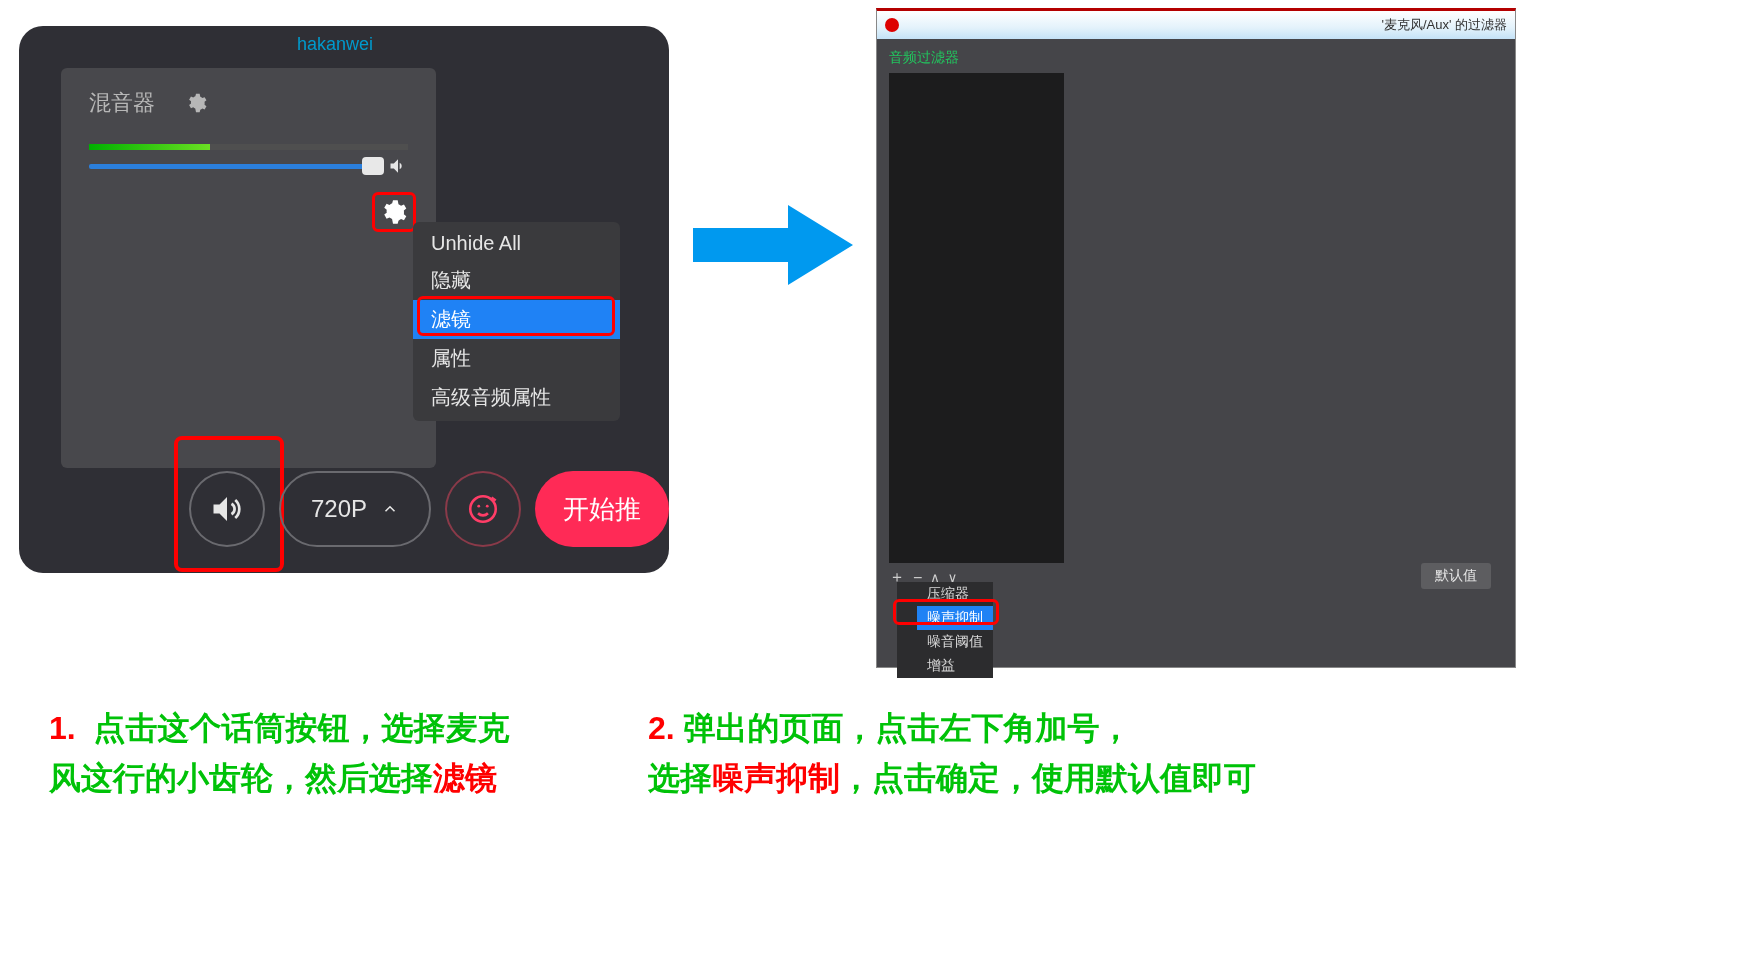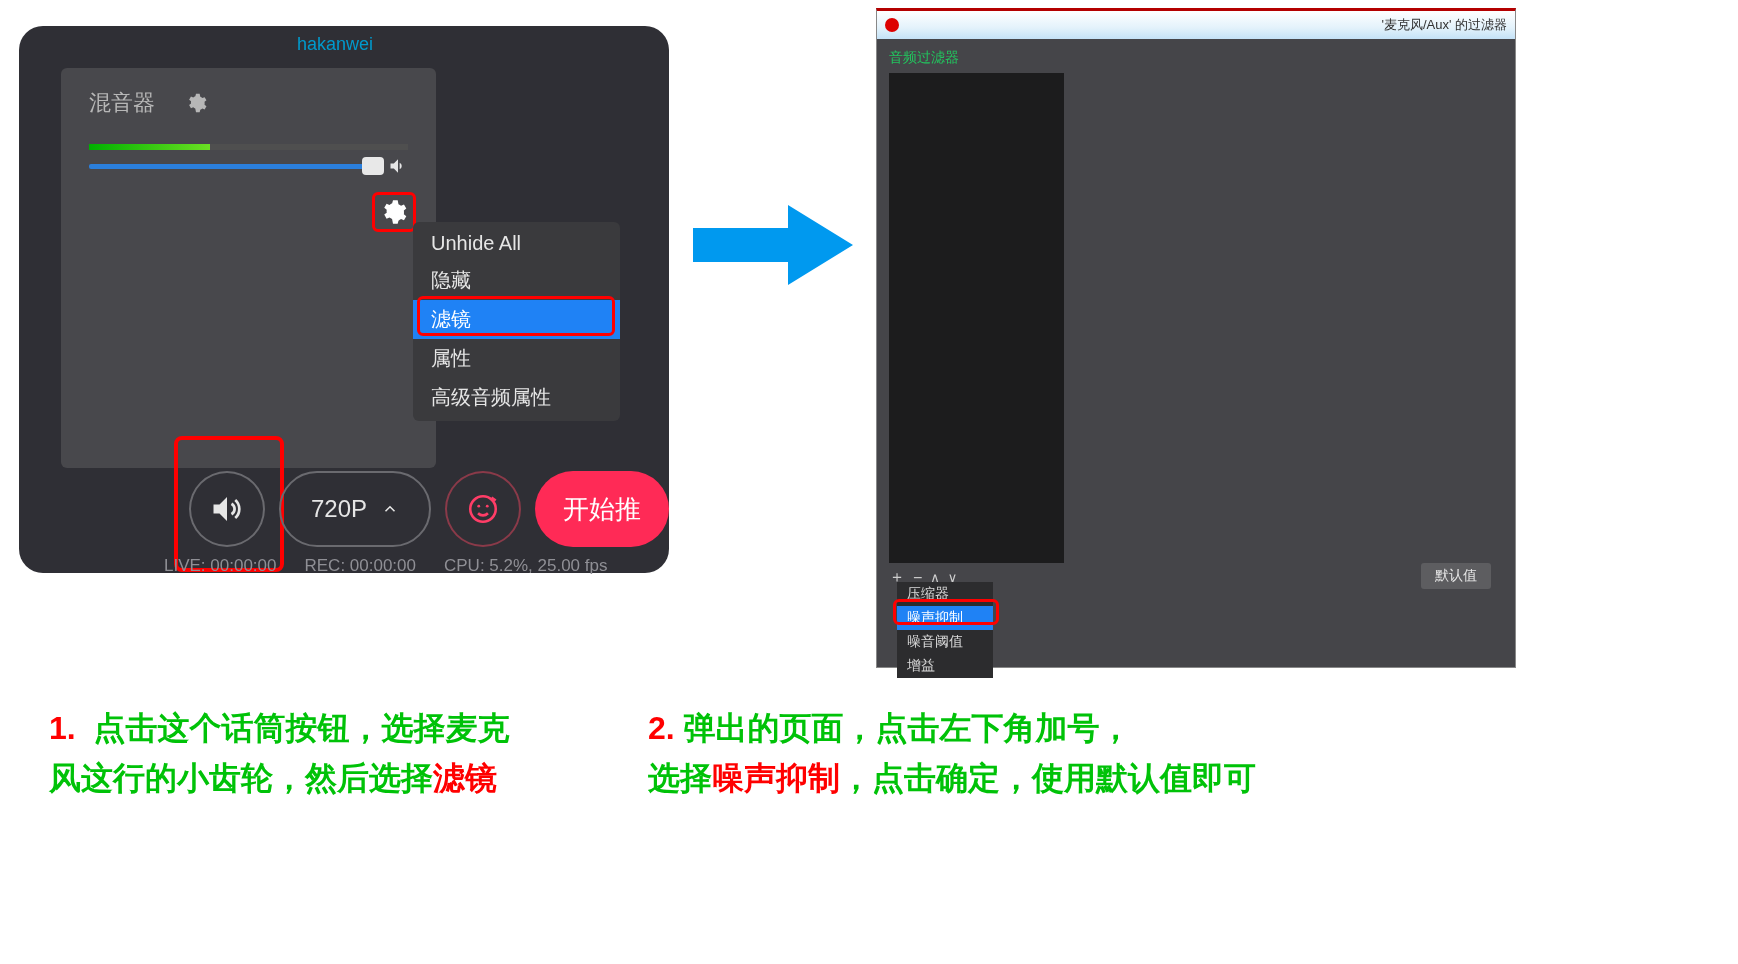--- a/index.html
+++ b/index.html
@@ -266,21 +266,21 @@
   }
   .add-menu {
     position: absolute;
     left: 20px;
     top: 543px;
     width: 96px;
     background: #2c2c2e;
     font-size: 14px;
     color: #d9d9d9;
   }
-  .add-item { padding: 3px 10px; }
+  .add-item { padding: 3px 10px; margin-left: 20px; }
   .add-item.sel { background: #1f82f5; color:#fff; }
   .add-item-box {
     position: absolute;
     left: 16px;
     top: 560px;
     width: 106px;
     height: 26px;
   }
 
   
@@ -370,25 +370,20 @@
           <circle cx="15" cy="10" r="1" fill="#ff3d67" stroke="none"></circle>
           <path d="M8.5 15c1 1 2.2 1.5 3.5 1.5s2.5-.5 3.5-1.5"></path>
           <path d="M18 4l3 2"></path>
         </svg>
     </div>
     <div class="pill-btn red">
       <span>开始推</span>
     </div>
   </div>
 
-  <div class="status-strip">
-    <span>LIVE: 00:00:00</span>
-    <span>REC: 00:00:00</span>
-    <span>CPU: 5.2%, 25.00 fps</span>
-  </div>
 </div>
 
 <div class="big-arrow">
   <svg viewBox="0 0 160 90" fill="currentColor">
       <path d="M0 28h95V5l65 40-65 40V62H0z"></path>
     </svg>
 </div>
 
 <div class="panel-right">
   <div class="dlg-titlebar">

